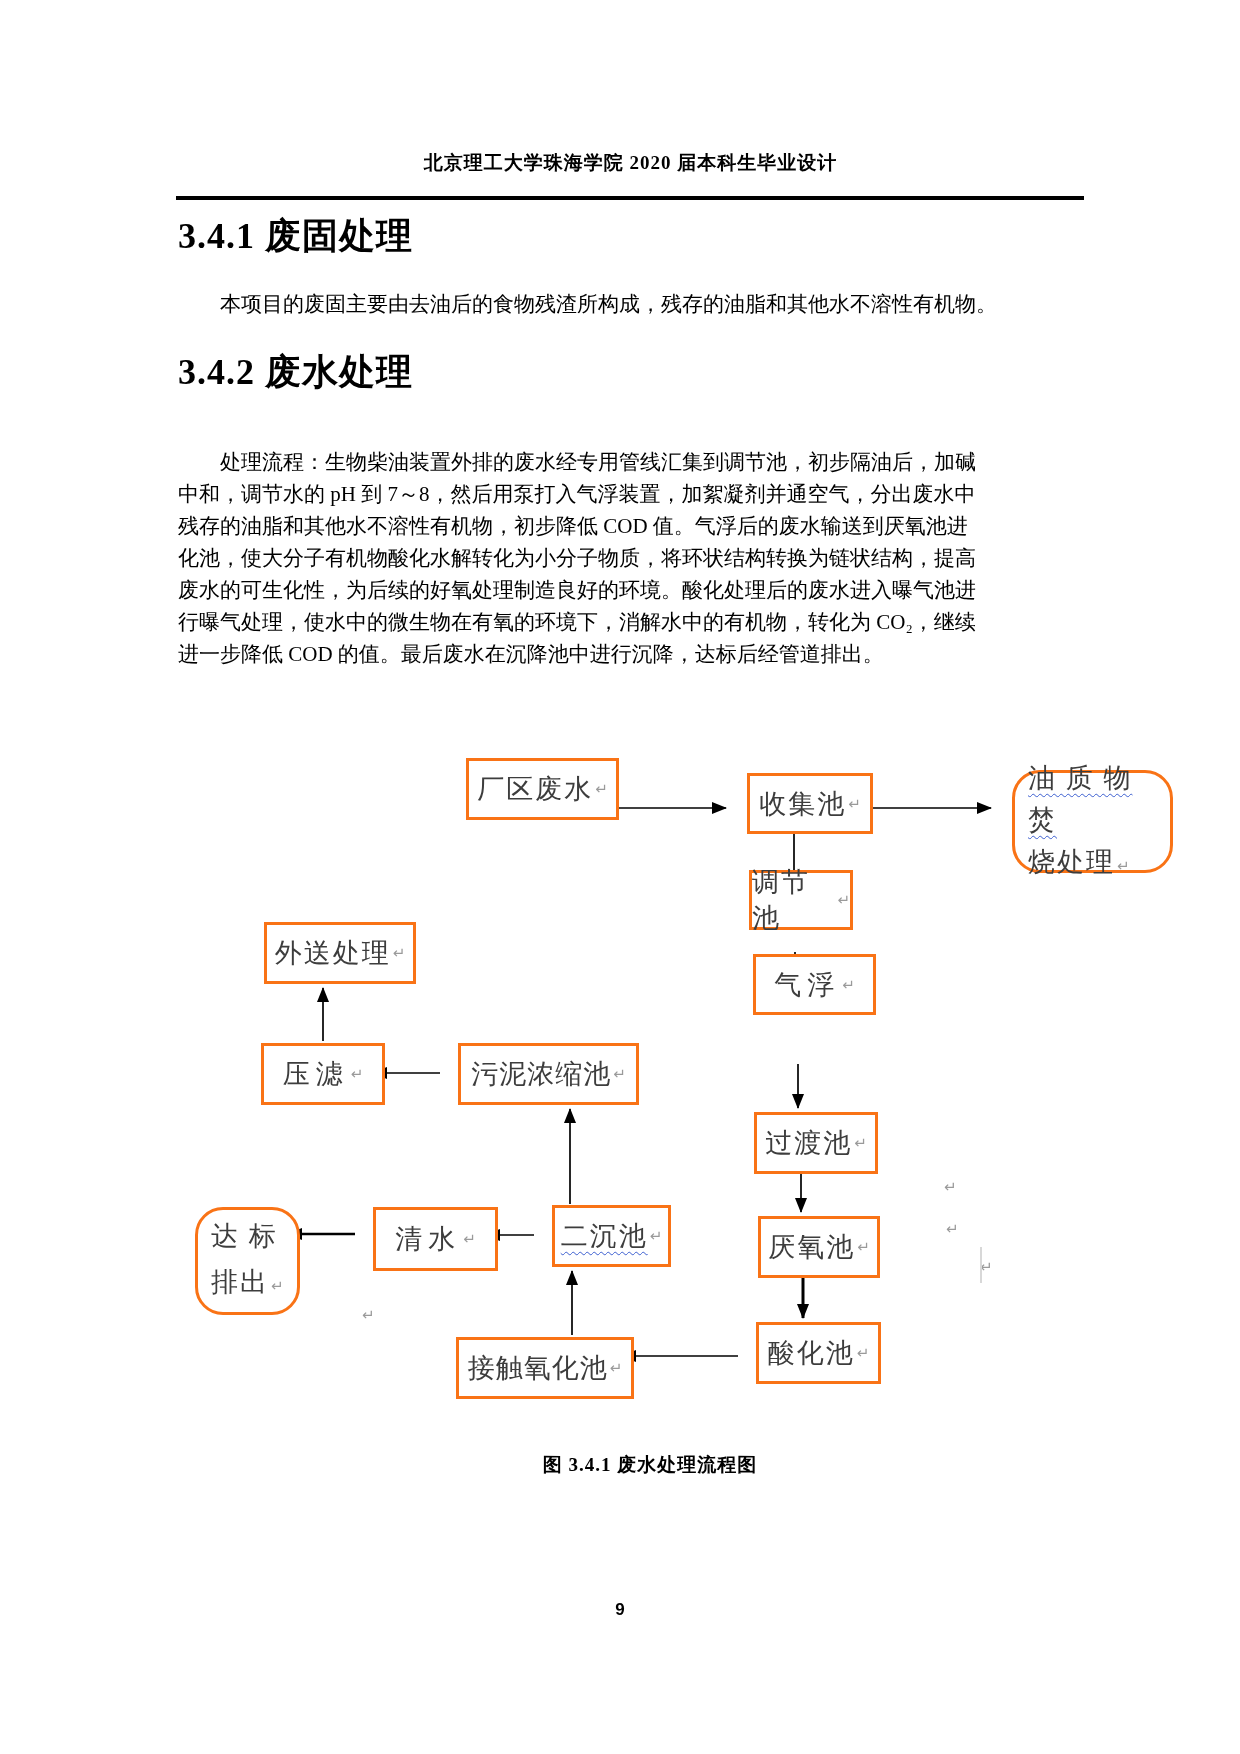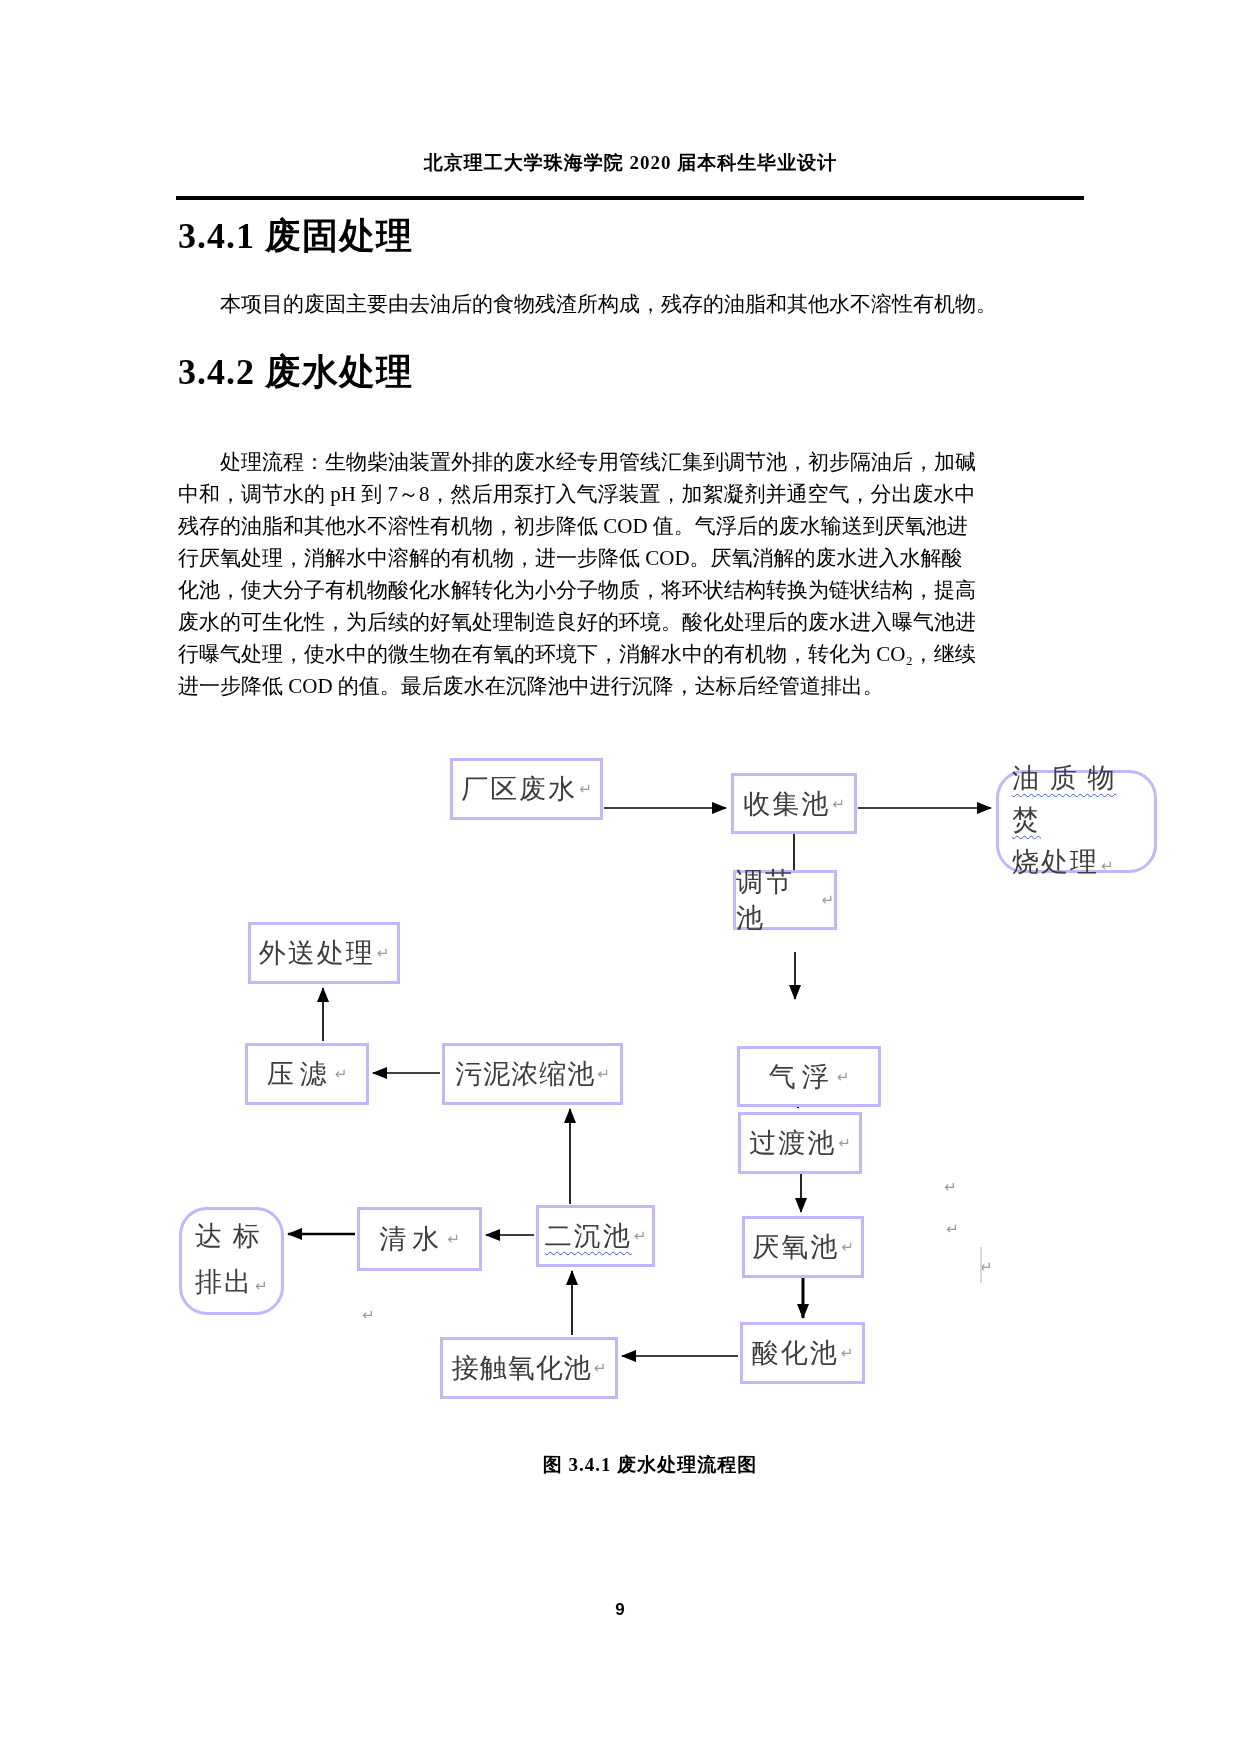--- a/index.html
+++ b/index.html
@@ -20,23 +20,23 @@
     position:absolute;top:288px;left:178px;width:905px;
     font-size:21px;line-height:33px;text-indent:2em;
   }
   .para2{position:absolute;top:446px;left:178px;width:906px;font-size:21px;}
   .para2 .pline{height:32px;line-height:32px;white-space:nowrap;}
   .para2 .indent{text-indent:2em;}
 
   
   .flow-svg{position:absolute;top:0;left:0;width:1240px;height:1754px;pointer-events:none;}
   .node{
-    position:absolute;background:#fff;border:3px solid #c4b5fd;
+    position:absolute;background:#fff;border:3px solid #f97316;
     display:flex;align-items:center;justify-content:center;
-    font-size:27px;color:#3d3d3d;box-sizing:border-box;letter-spacing:2px;
+    font-size:27px;color:#3d3d3d;box-sizing:border-box;letter-spacing:2px;margin-left:16px;
   }
   .node.two{flex-direction:column;align-items:flex-start;justify-content:center;padding-left:13px;line-height:42px;border-radius:28px;}
   .node .ret,.stray-ret{font-size:15px;color:#9a9a9a;font-family:"Liberation Sans","DejaVu Sans",sans-serif;margin-left:2px;letter-spacing:0;}
   .wavy{
     text-decoration-line:underline;text-decoration-style:wavy;
     text-decoration-color:#3c5fd0;text-decoration-thickness:1px;text-underline-offset:6px;
   }
   .stray-ret{position:absolute;}
   .stray-line{position:absolute;width:2px;background:#d8d8d8;}
   .caption{
@@ -58,21 +58,20 @@
 
   <div class="sec-heading h341">3.4.1 废固处理</div>
   <div class="para1">本项目的废固主要由去油后的食物残渣所构成，残存的油脂和其他水不溶性有机物。</div>
 
   <div class="sec-heading h342">3.4.2 废水处理</div>
 
   <div class="para2">
     <div class="pline indent">处理流程：生物柴油装置外排的废水经专用管线汇集到调节池，初步隔油后，加碱</div>
     <div class="pline">中和，调节水的 pH 到 7～8，然后用泵打入气浮装置，加絮凝剂并通空气，分出废水中</div>
     <div class="pline">残存的油脂和其他水不溶性有机物，初步降低 COD 值。气浮后的废水输送到厌氧池进</div>
-    <div class="pline">行厌氧处理，消解水中溶解的有机物，进一步降低 COD。厌氧消解的废水进入水解酸</div>
     <div class="pline">化池，使大分子有机物酸化水解转化为小分子物质，将环状结构转换为链状结构，提高</div>
     <div class="pline">废水的可生化性，为后续的好氧处理制造良好的环境。酸化处理后的废水进入曝气池进</div>
     <div class="pline">行曝气处理，使水中的微生物在有氧的环境下，消解水中的有机物，转化为 CO₂，继续</div>
     <div class="pline">进一步降低 COD 的值。最后废水在沉降池中进行沉降，达标后经管道排出。</div>
   </div>
 
   <svg class="flow-svg" viewBox="0 0 1240 1754" xmlns="http://www.w3.org/2000/svg">
     <defs>
       <marker id="ah" viewBox="0 0 15 12" refX="14" refY="6" markerWidth="15" markerHeight="12" orient="auto" markerUnits="userSpaceOnUse">
         <path d="M0,0 L15,6 L0,12 Z" fill="#000"></path>
@@ -107,21 +106,21 @@
   <div class="node two" style="left:996px;top:770px;width:161px;height:103px">
     <span class="wavy">油 质 物 焚</span>
     <span><span>烧处理</span><span class="ret">↵</span></span>
   </div>
 
   <div class="node" style="left:733px;top:870px;width:104px;height:60px">
     <span>调节池</span>
       <span class="ret">↵</span>
   </div>
 
-  <div class="node" style="left:737px;top:1046px;width:144px;height:61px;letter-spacing:6px">
+  <div class="node" style="left:737px;top:954px;width:123px;height:61px;letter-spacing:6px">
     <span>气浮</span>
       <span class="ret">↵</span>
   </div>
 
   <div class="node" style="left:738px;top:1112px;width:124px;height:62px">
     <span>过渡池</span>
       <span class="ret">↵</span>
   </div>
 
   <div class="node" style="left:742px;top:1216px;width:122px;height:62px">

